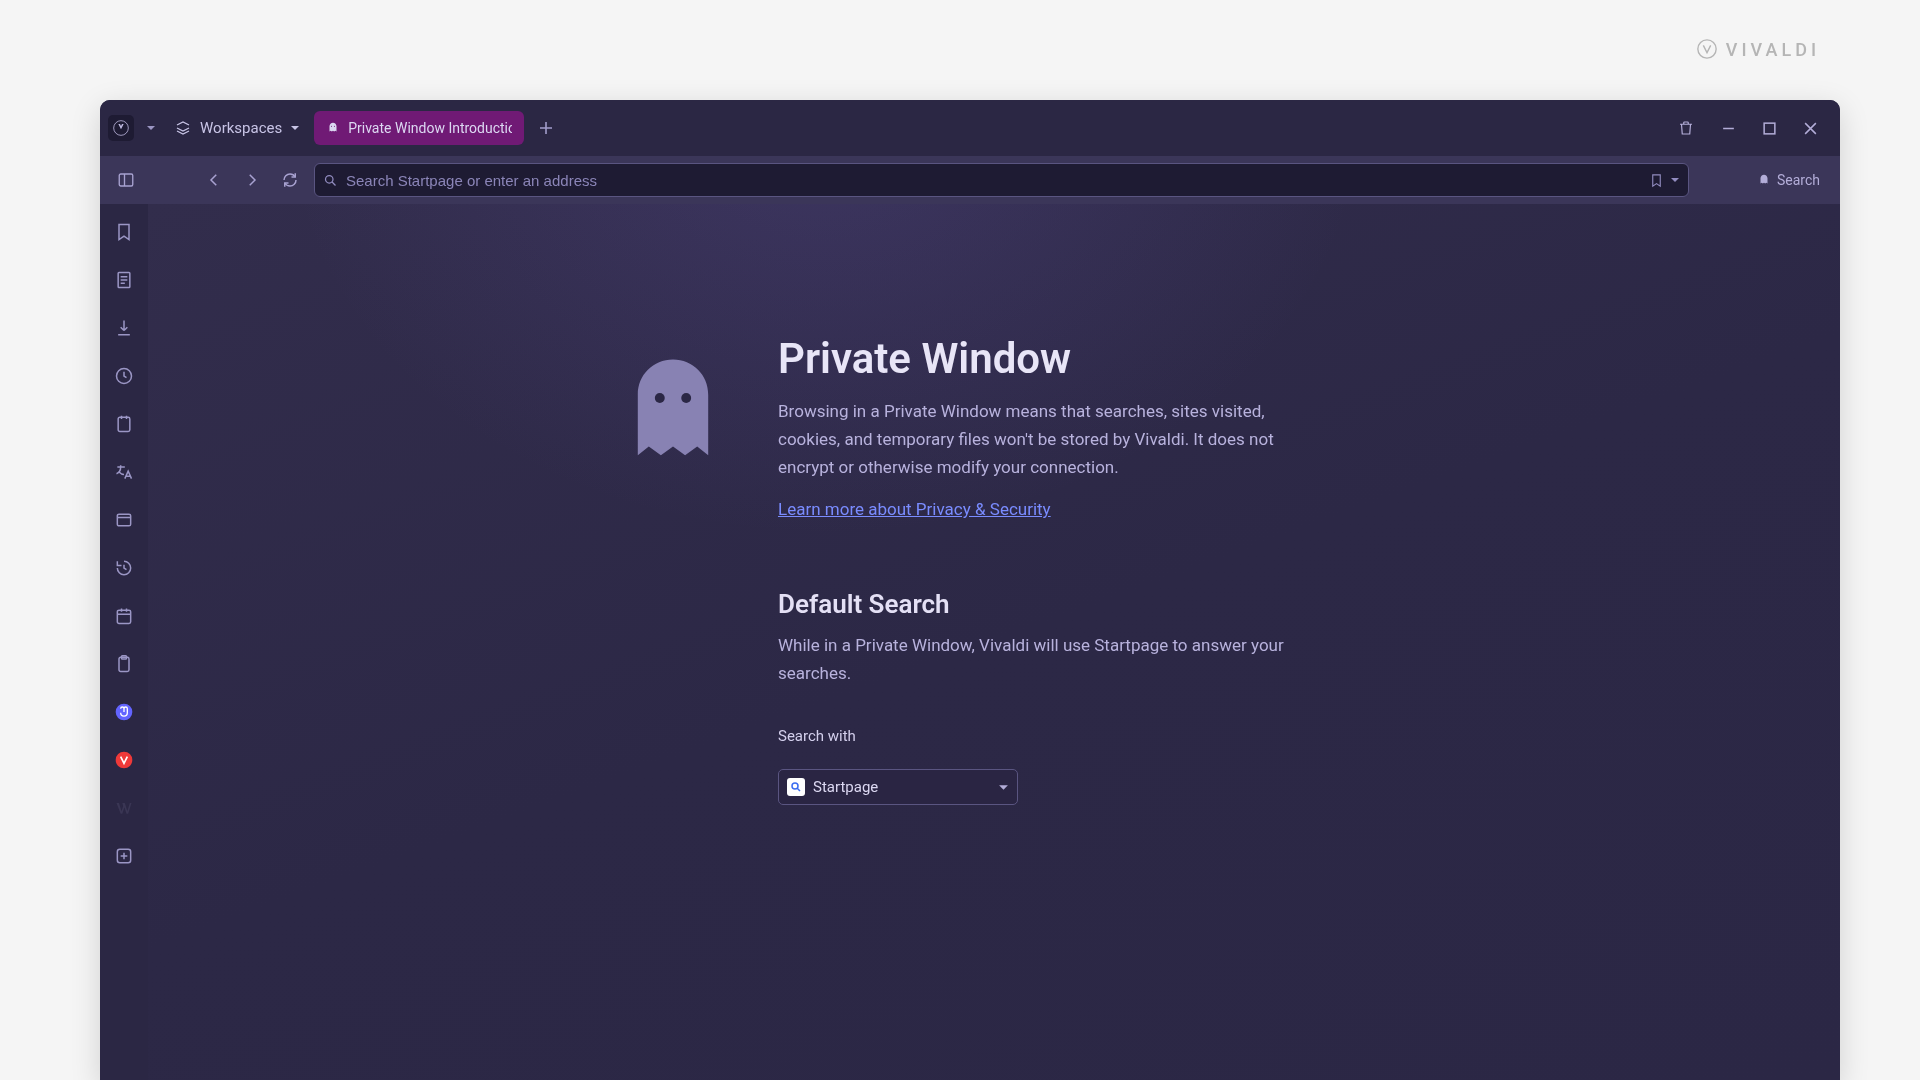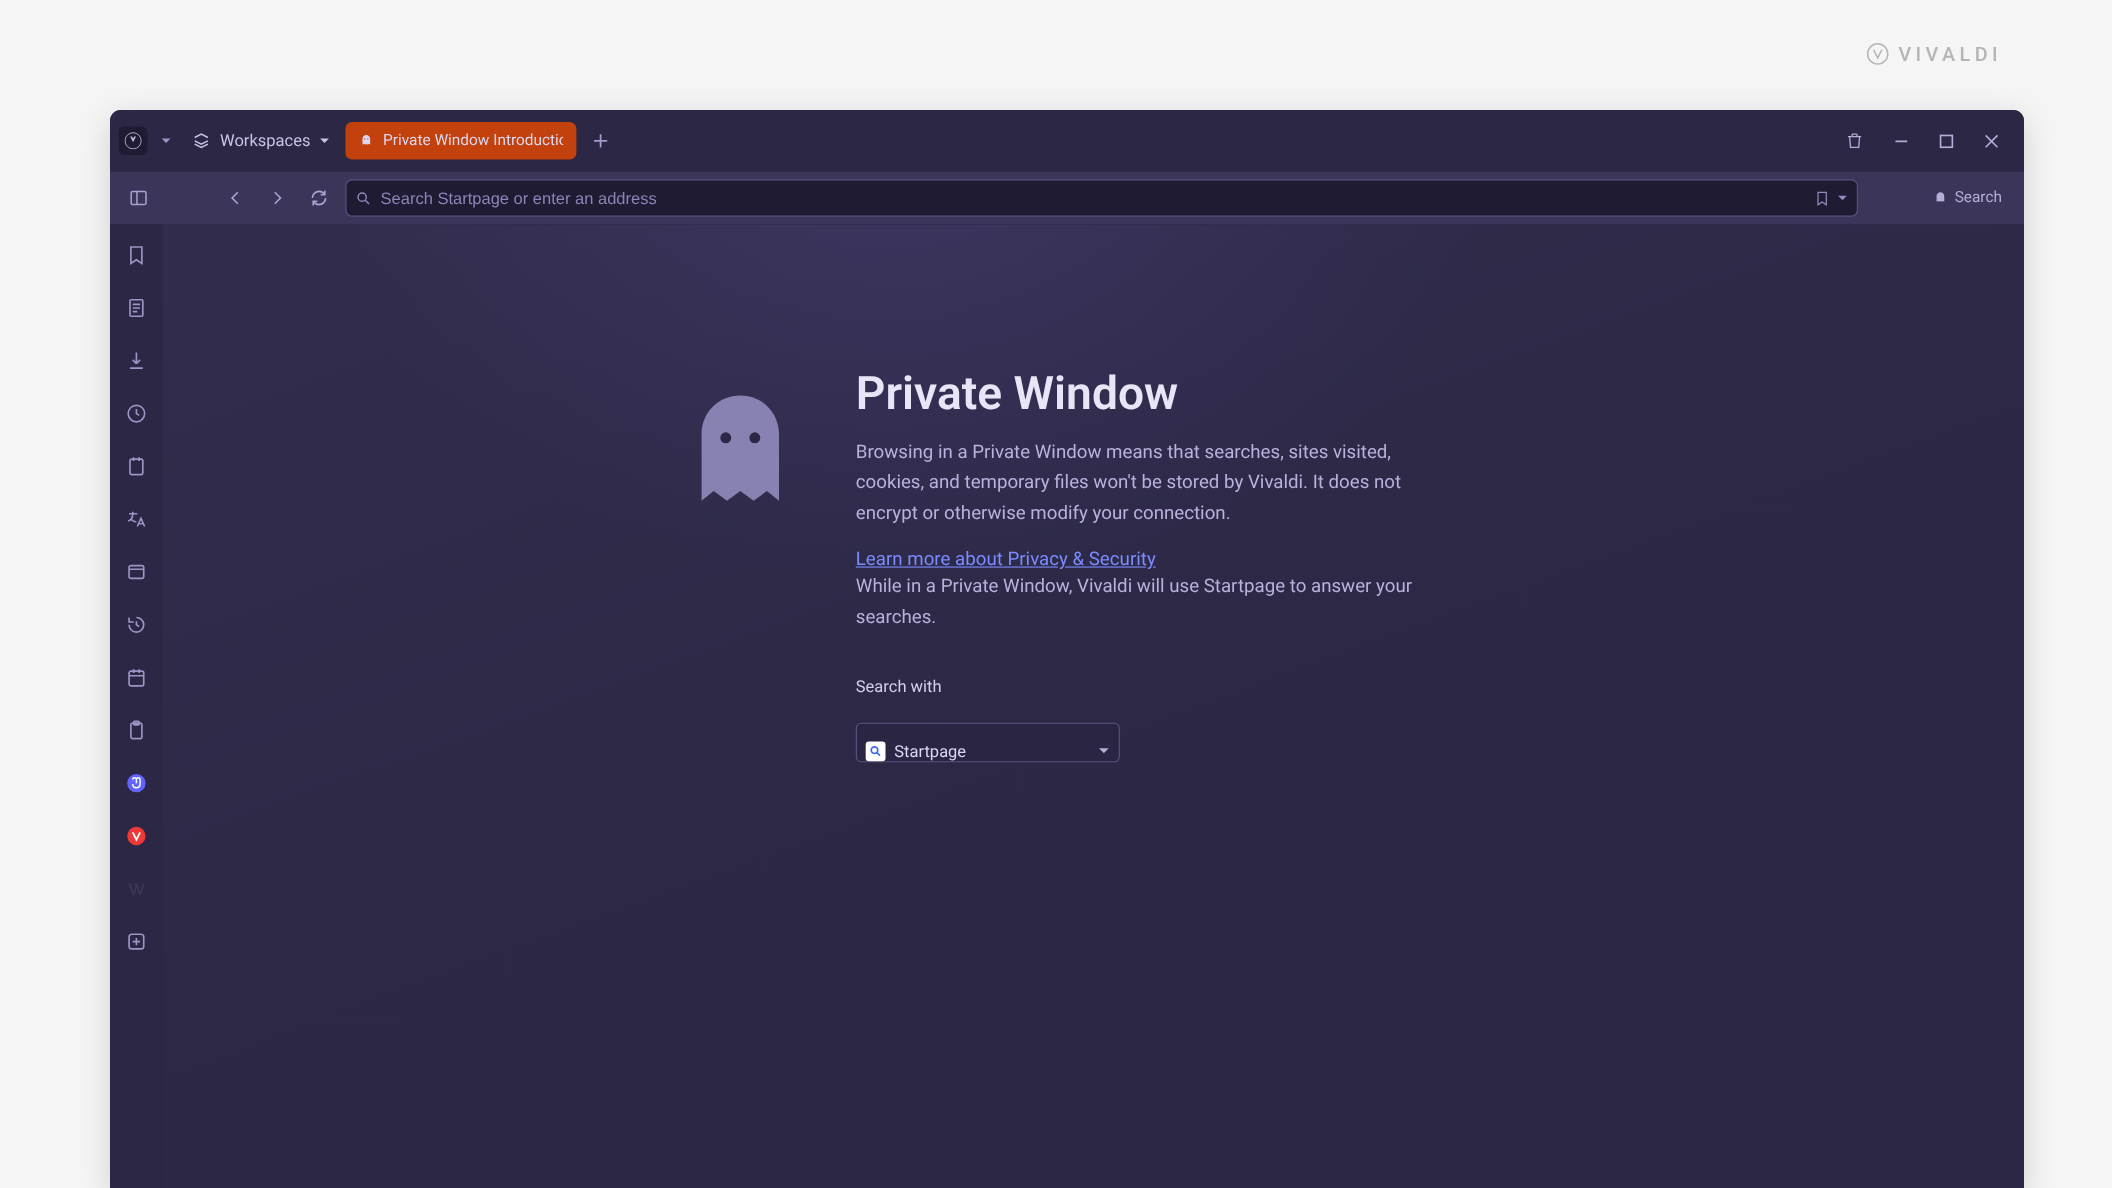--- a/index.html
+++ b/index.html
@@ -59,21 +59,21 @@
   }
   .dropdown-caret svg{width:10px;height:10px;}
   .workspaces {
     display: flex; align-items:center; gap:8px;
     color:#c8c4e6; font-size:15px;
     padding:4px 6px;
     cursor:pointer;
   }
   .workspaces svg{width:18px;height:18px;}
   .tab {
-    background:#c2410c;
+    background:#701a75;
     height:34px;
     border-radius:6px;
     display:flex;align-items:center;
     padding:0 12px;
     gap:8px;
     color:#dcd8f2;
     font-size:14px;
     max-width:210px;
   }
   .tab svg{width:14px;height:14px;flex-shrink:0;}
@@ -162,21 +162,21 @@
   .desc{font-size:17px;line-height:1.65;color:#b8b2dd;margin-bottom:18px;}
   .link{color:#7a8cff;text-decoration:underline;font-size:17px;cursor:pointer;}
   h2{font-size:26px;font-weight:600;margin-top:70px;margin-bottom:12px;color:#e4e0f5;}
   .sub{font-size:17px;line-height:1.65;color:#b8b2dd;max-width:510px;}
   .search-label{font-size:15px;font-weight:400;color:#d3cfec;margin-top:40px;margin-bottom:24px;}
   .search-select{
     width:240px;height:36px;
     background:#2a2543;
     border:1px solid #5a5581;
     border-radius:5px;
-    display:flex;align-items:flex-end;
+    display:flex;align-items:center;
     padding:0 8px;gap:8px;cursor:pointer;
   }
   .search-select .sp-icon{
     width:18px;height:18px;background:#fff;border-radius:3px;
     display:flex;align-items:center;justify-content:center;
   }
   .search-select .sp-icon svg{width:12px;height:12px;}
   .search-select span{flex:1;font-size:15px;color:#dcd8f2;}
   .search-select .caret svg{width:11px;height:11px;color:#b3add8;}
   .checkbox-row{
@@ -398,20 +398,21 @@
                 <path d="M40 5C22 5 8 19 8 37v55l10-8 11 8 11-8 11 8 11-8 10 8V37C72 19 58 5 40 5z" fill="#8882b3"></path>
                 <circle cx="28" cy="40" r="4.5" fill="#2b2745"></circle>
                 <circle cx="52" cy="40" r="4.5" fill="#2b2745"></circle>
               </svg>
           </div>
           <div class="hero-text">
             <h1>Private Window</h1>
             <p class="desc">Browsing in a Private Window means that searches, sites visited, cookies, and temporary files won't be stored by Vivaldi. It does not encrypt or otherwise modify your connection.</p>
             <a class="link">Learn more about Privacy &amp; Security</a>
 
+            <h2>Default Search</h2>
             <p class="sub">While in a Private Window, Vivaldi will use Startpage to answer your searches.</p>
 
             <div class="search-label">Search with</div>
             <div class="search-select">
               <div class="sp-icon">
                 <svg viewBox="0 0 24 24" fill="none" stroke="#3a6cf0" stroke-width="3">
                     <circle cx="10" cy="10" r="6"></circle>
                     <path d="M20 20l-6-6"></path>
                   </svg>
               </div>

